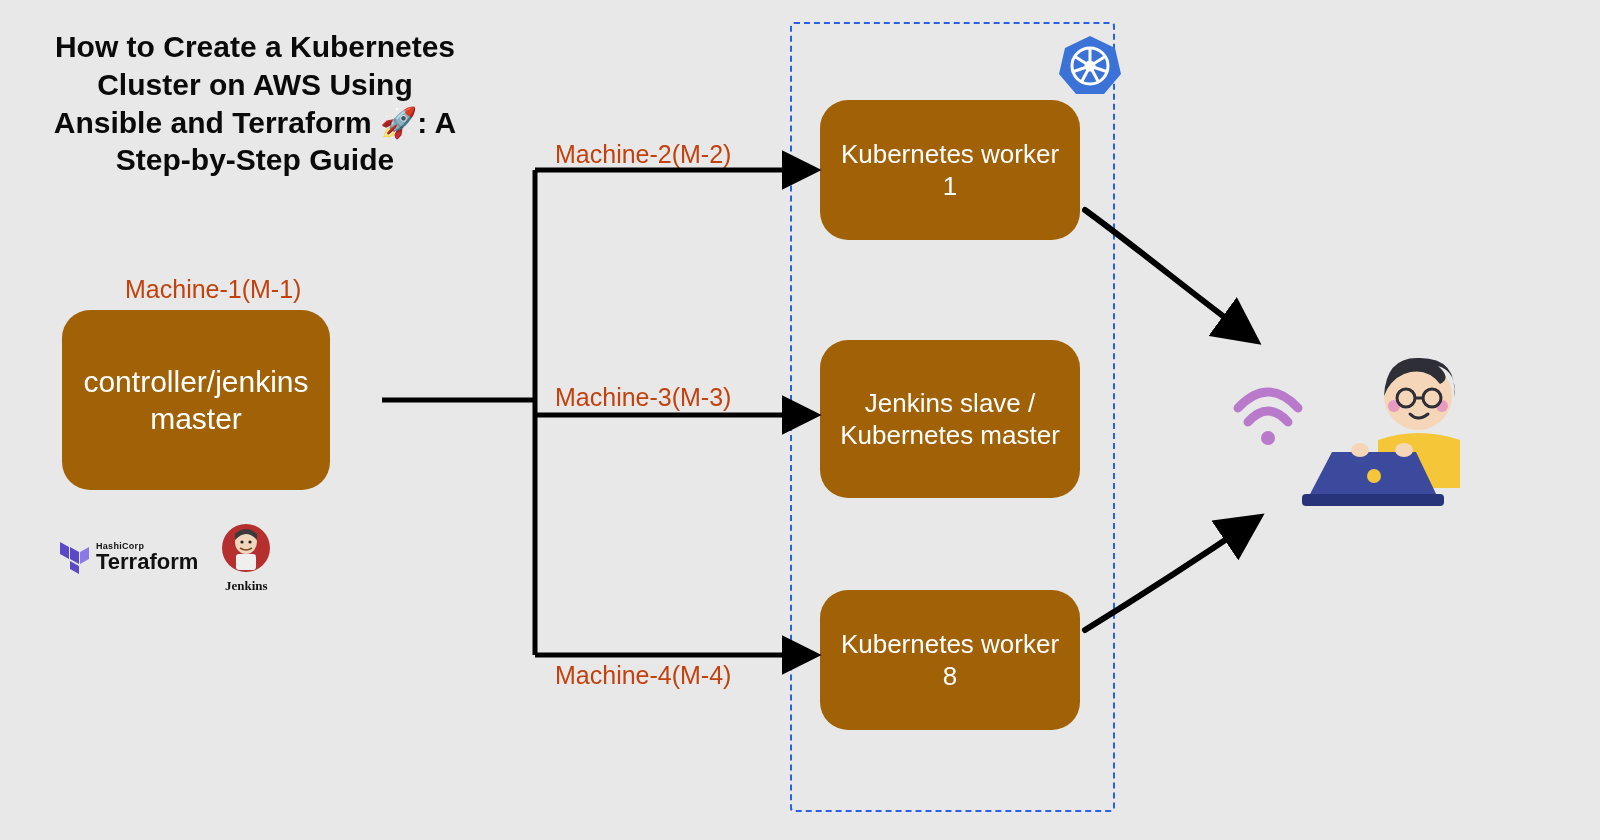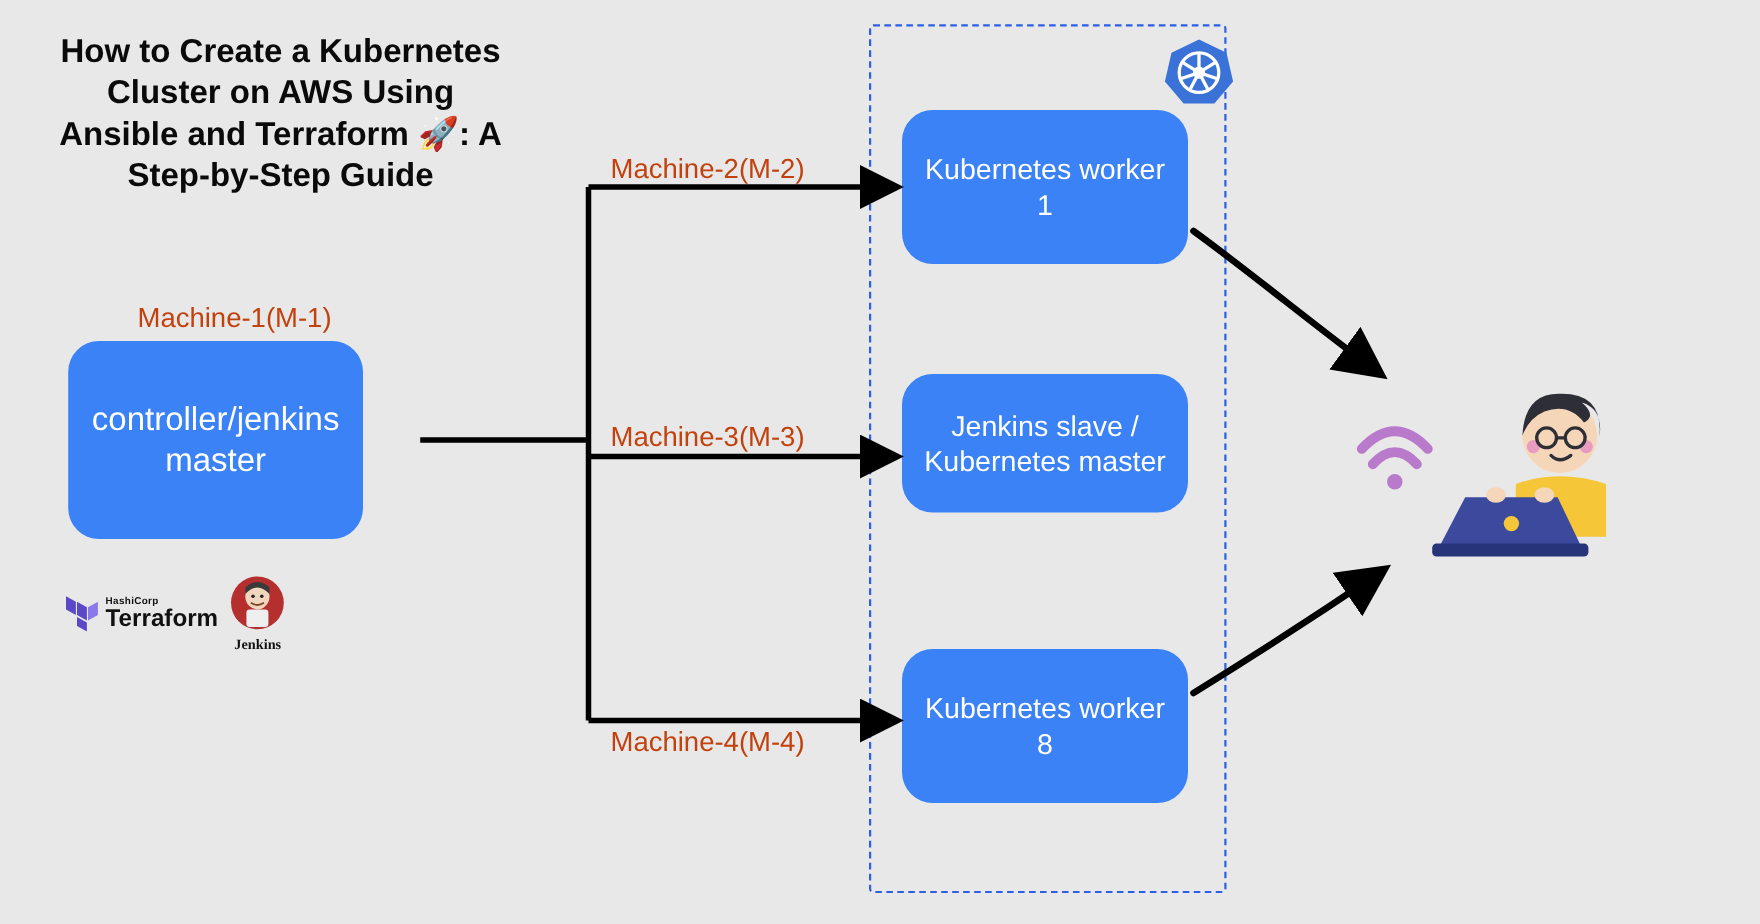--- a/index.html
+++ b/index.html
@@ -23,52 +23,52 @@
     line-height: 1.26;
   }
   .machine-label {
     position: absolute;
     font-size: 25px;
     color: #c2410c;
     font-weight: 400;
   }
   .node {
     position: absolute;
-    background: #3b82f6;
+    background: #a16207;
     color: #fff;
     border-radius: 28px;
     display: flex;
     align-items: center;
     justify-content: center;
     text-align: center;
     font-size: 26px;
     line-height: 1.25;
     padding: 10px 18px;
   }
   .node.controller { width: 268px; height: 180px; left: 62px; top: 310px; font-size: 30px; }
   .label-m1 { left: 125px; top: 275px; }
   .label-m2 { left: 555px; top: 140px; }
   .label-m3 { left: 555px; top: 383px; }
   .label-m4 { left: 555px; top: 661px; }
   .node.w1 { width: 260px; height: 140px; left: 820px; top: 100px; }
-  .node.jk { width: 260px; height: 126px; left: 820px; top: 340px; }
+  .node.jk { width: 260px; height: 158px; left: 820px; top: 340px; }
   .node.w2 { width: 260px; height: 140px; left: 820px; top: 590px; }
   .cluster-box {
     position: absolute;
     left: 790px; top: 22px;
     width: 325px; height: 790px;
     border: 2px dashed #2a5fe6;
     border-radius: 4px;
   }
   .k8s-badge {
     position: absolute;
     left: 1058px; top: 34px;
     width: 64px; height: 64px;
   }
-  .logos { position: absolute; left: 60px; top: 520px; display:flex; gap:8px; }
+  .logos { position: absolute; left: 60px; top: 520px; display:flex; gap:20px; }
   .tf-wrap { display:flex; align-items:center; gap:6px; }
   .tf-logo { width:30px; height:34px; }
   .tf-text { font-weight:800; font-size:22px; color:#111; line-height:1; }
   .tf-sub { font-size:9px; font-weight:700; color:#111; letter-spacing:0.3px; }
   .jenkins { display:flex; flex-direction:column; align-items:center; gap:2px; }
   .jenkins svg { width:56px; height:56px; }
   .jenkins-label { font-size:13px; font-weight:700; color:#111; font-family: Georgia, serif; }
   .user-area { position:absolute; left:1208px; top: 348px; width:300px; height:180px; }
   svg.arrows { position:absolute; left:0; top:0; width:1600px; height:840px; pointer-events:none; }
 </style>

